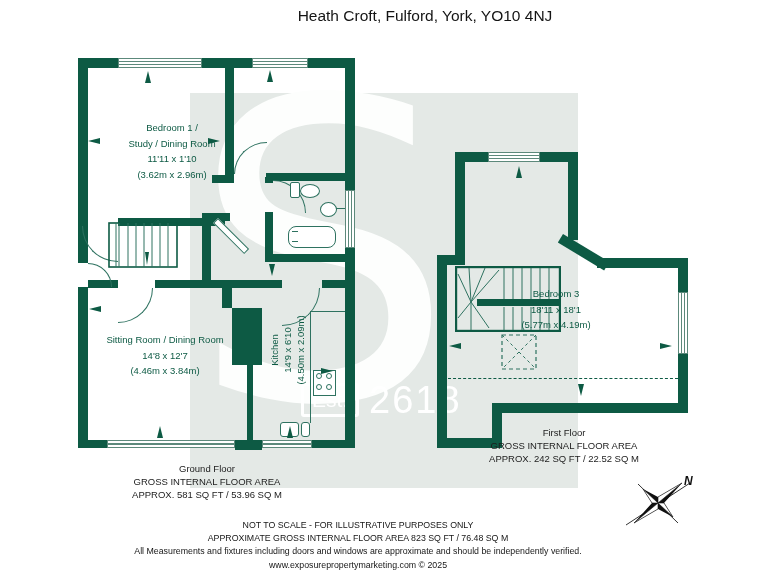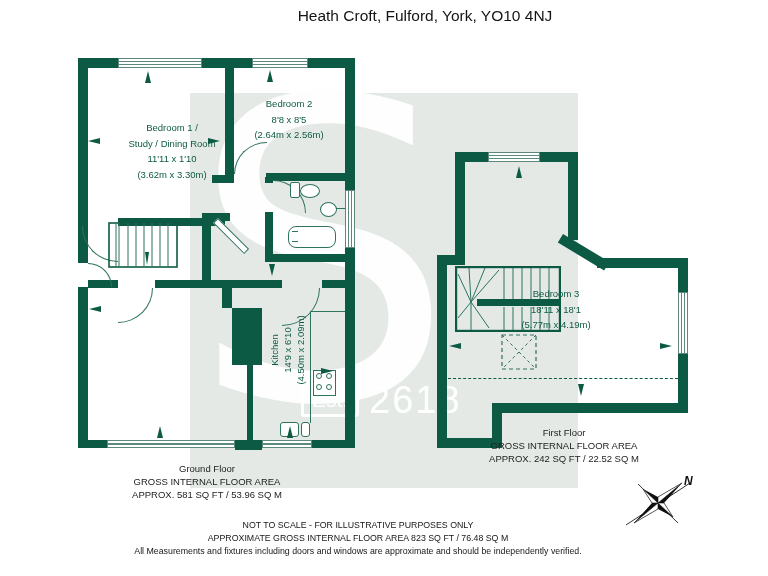--- a/index.html
+++ b/index.html
@@ -142,26 +142,26 @@
     <div class="tri left" style="left:11px;top:248px"></div>
     <div class="tri right" style="left:243px;top:310px"></div>
     <div class="tri up" style="left:79px;top:368px"></div>
     <div class="tri up" style="left:209px;top:368px"></div>
     <div class="tri down" style="left:191px;top:206px"></div>
 
     <div class="label" style="left:94px;top:62px">
       <div>Bedroom 1 /</div>
       <div>Study / Dining Room</div>
       <div>11'11 x 1'10</div>
-      <div>(3.62m x 3.30m)</div>
-    </div>
-    <div class="label" style="left:211px;top:38px">
-      <div>Bedroom 2</div>
-      <div>8'8 x 8'5</div>
-      <div>(2.64m x 2.56m)</div>
+      <div>(3.62m x 2.96m)</div>
+    </div>
+    <div class="label" style="left:87px;top:274px">
+      <div>Sitting Room / Dining Room</div>
+      <div>14'8 x 12'7</div>
+      <div>(4.46m x 3.84m)</div>
     </div>
     <div class="label rot" style="left:209px;top:292px">
       <div>Kitchen</div>
       <div>14'9 x 6'10</div>
       <div>(4.50m x 2.09m)</div>
     </div>
   </div>
 
   <div class="plan" style="left:435px;top:150px;width:253px;height:300px;">
     <div class="w" style="left:20px;top:2px;width:33px;height:10px"></div>
@@ -244,15 +244,16 @@
     <polygon points="18,51 42,37 42,31" fill="#fff" stroke="#0f0f0f" stroke-width="0.6"></polygon>
     <polygon points="27,17 36,31 42,31" fill="#fff" stroke="#0f0f0f" stroke-width="0.6"></polygon>
     <polygon points="57,45 48,31 42,31" fill="#fff" stroke="#0f0f0f" stroke-width="0.6"></polygon>
     <text x="68" y="13" font-family="Liberation Sans, sans-serif" font-size="12" font-style="italic" font-weight="bold" fill="#0f0f0f">N</text>
   </svg>
 
   <div class="footer">
     <div>NOT TO SCALE - FOR ILLUSTRATIVE PURPOSES ONLY</div>
     <div>APPROXIMATE GROSS INTERNAL FLOOR AREA 823 SQ FT / 76.48 SQ M</div>
     <div>All Measurements and fixtures including doors and windows are approximate and should be independently verified.</div>
+    <div>www.exposurepropertymarketing.com © 2025</div>
   </div>
 
 </div>
 
 </body></html>

